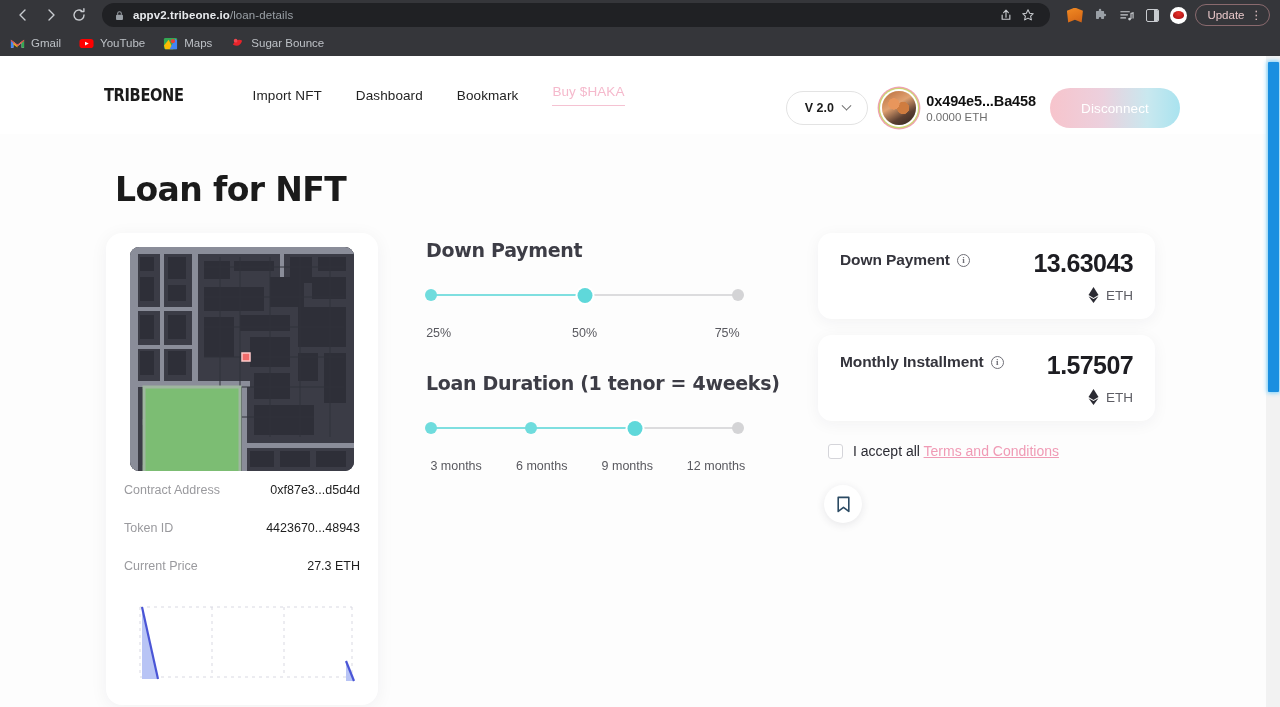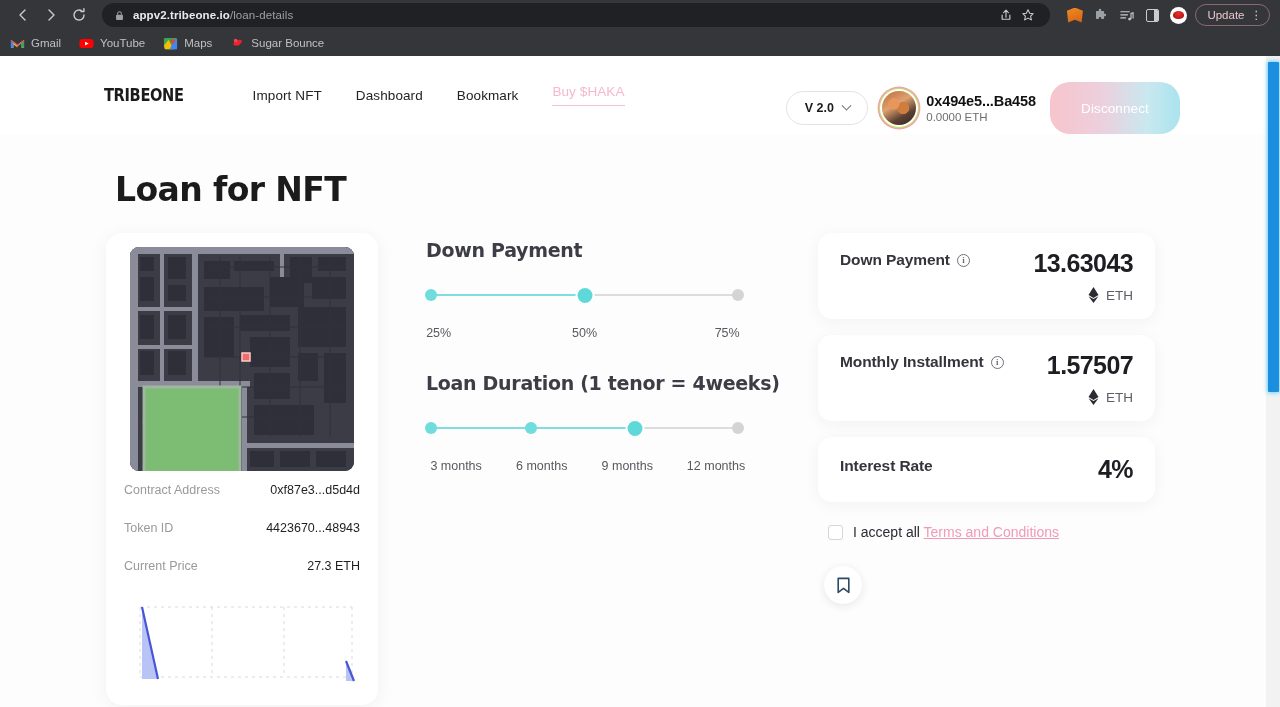--- a/index.html
+++ b/index.html
@@ -189,21 +189,21 @@
       radial-gradient(circle at 35% 38%, #e8965c 0 18%, transparent 19%),
       radial-gradient(circle at 62% 50%, #cf7c3f 0 22%, transparent 23%),
       linear-gradient(150deg, #b86b3a 0%, #e0a170 40%, #5c4032 70%, #2e2420 100%);
     box-shadow: 0 0 0 2px #fff, 0 0 0 3.2px #c9d96f, 0 0 0 4.4px #f0a0b0;
     flex: 0 0 auto;
   }
   .wallet-text { line-height: 1.25; }
   .wallet-addr { font-size: 14.5px; font-weight: 700; color: #101010; letter-spacing: -0.1px; }
   .wallet-bal { font-size: 11.5px; color: #6e6e6e; }
   .disconnect {
-    width: 130px; height: 52px;
+    width: 130px; height: 40px;
     border-radius: 20px;
     border: none;
     background: linear-gradient(90deg, #f7c4cc 0%, #ecd0dd 40%, #c9e8ef 75%, #a9e3ef 100%);
     color: #ffffff;
     font-size: 13.5px;
     font-family: "Liberation Sans", sans-serif;
     letter-spacing: .1px;
   }
 
   h1.page-title {
@@ -678,28 +678,20 @@
           </div>
           <div class="sum-unit">
             <svg class="eth-glyph" viewBox="0 0 12 18">
               <path d="M6 0 L11.6 9.1 L6 12.4 L0.4 9.1 Z" fill="#2b2b33"></path>
               <path d="M6 13.6 L11.6 10.3 L6 18 L0.4 10.3 Z" fill="#2b2b33"></path>
             </svg>
             <span class="unit-text">ETH</span>
           </div>
         </div>
 
-        <div class="sum-card compact">
-          <div class="sum-top">
-            <div class="sum-label">
-              <span>Interest Rate</span>
-            </div>
-            <div class="sum-value">4%</div>
-          </div>
-        </div>
 
         <div class="terms-row">
           <div class="checkbox"></div>
           <div class="terms-text"><span>I accept all </span><a class="terms-link" href="#">Terms and Conditions</a></div>
         </div>
 
         <div class="apply-row">
           <div class="bookmark-btn">
             <svg width="15" height="17" viewBox="0 0 15 17">
               <path d="M2.2 1.4 h10.6 v14 L7.5 11.4 L2.2 15.4 Z" fill="none" stroke="#2b4a63" stroke-width="1.6" stroke-linejoin="round"></path>

